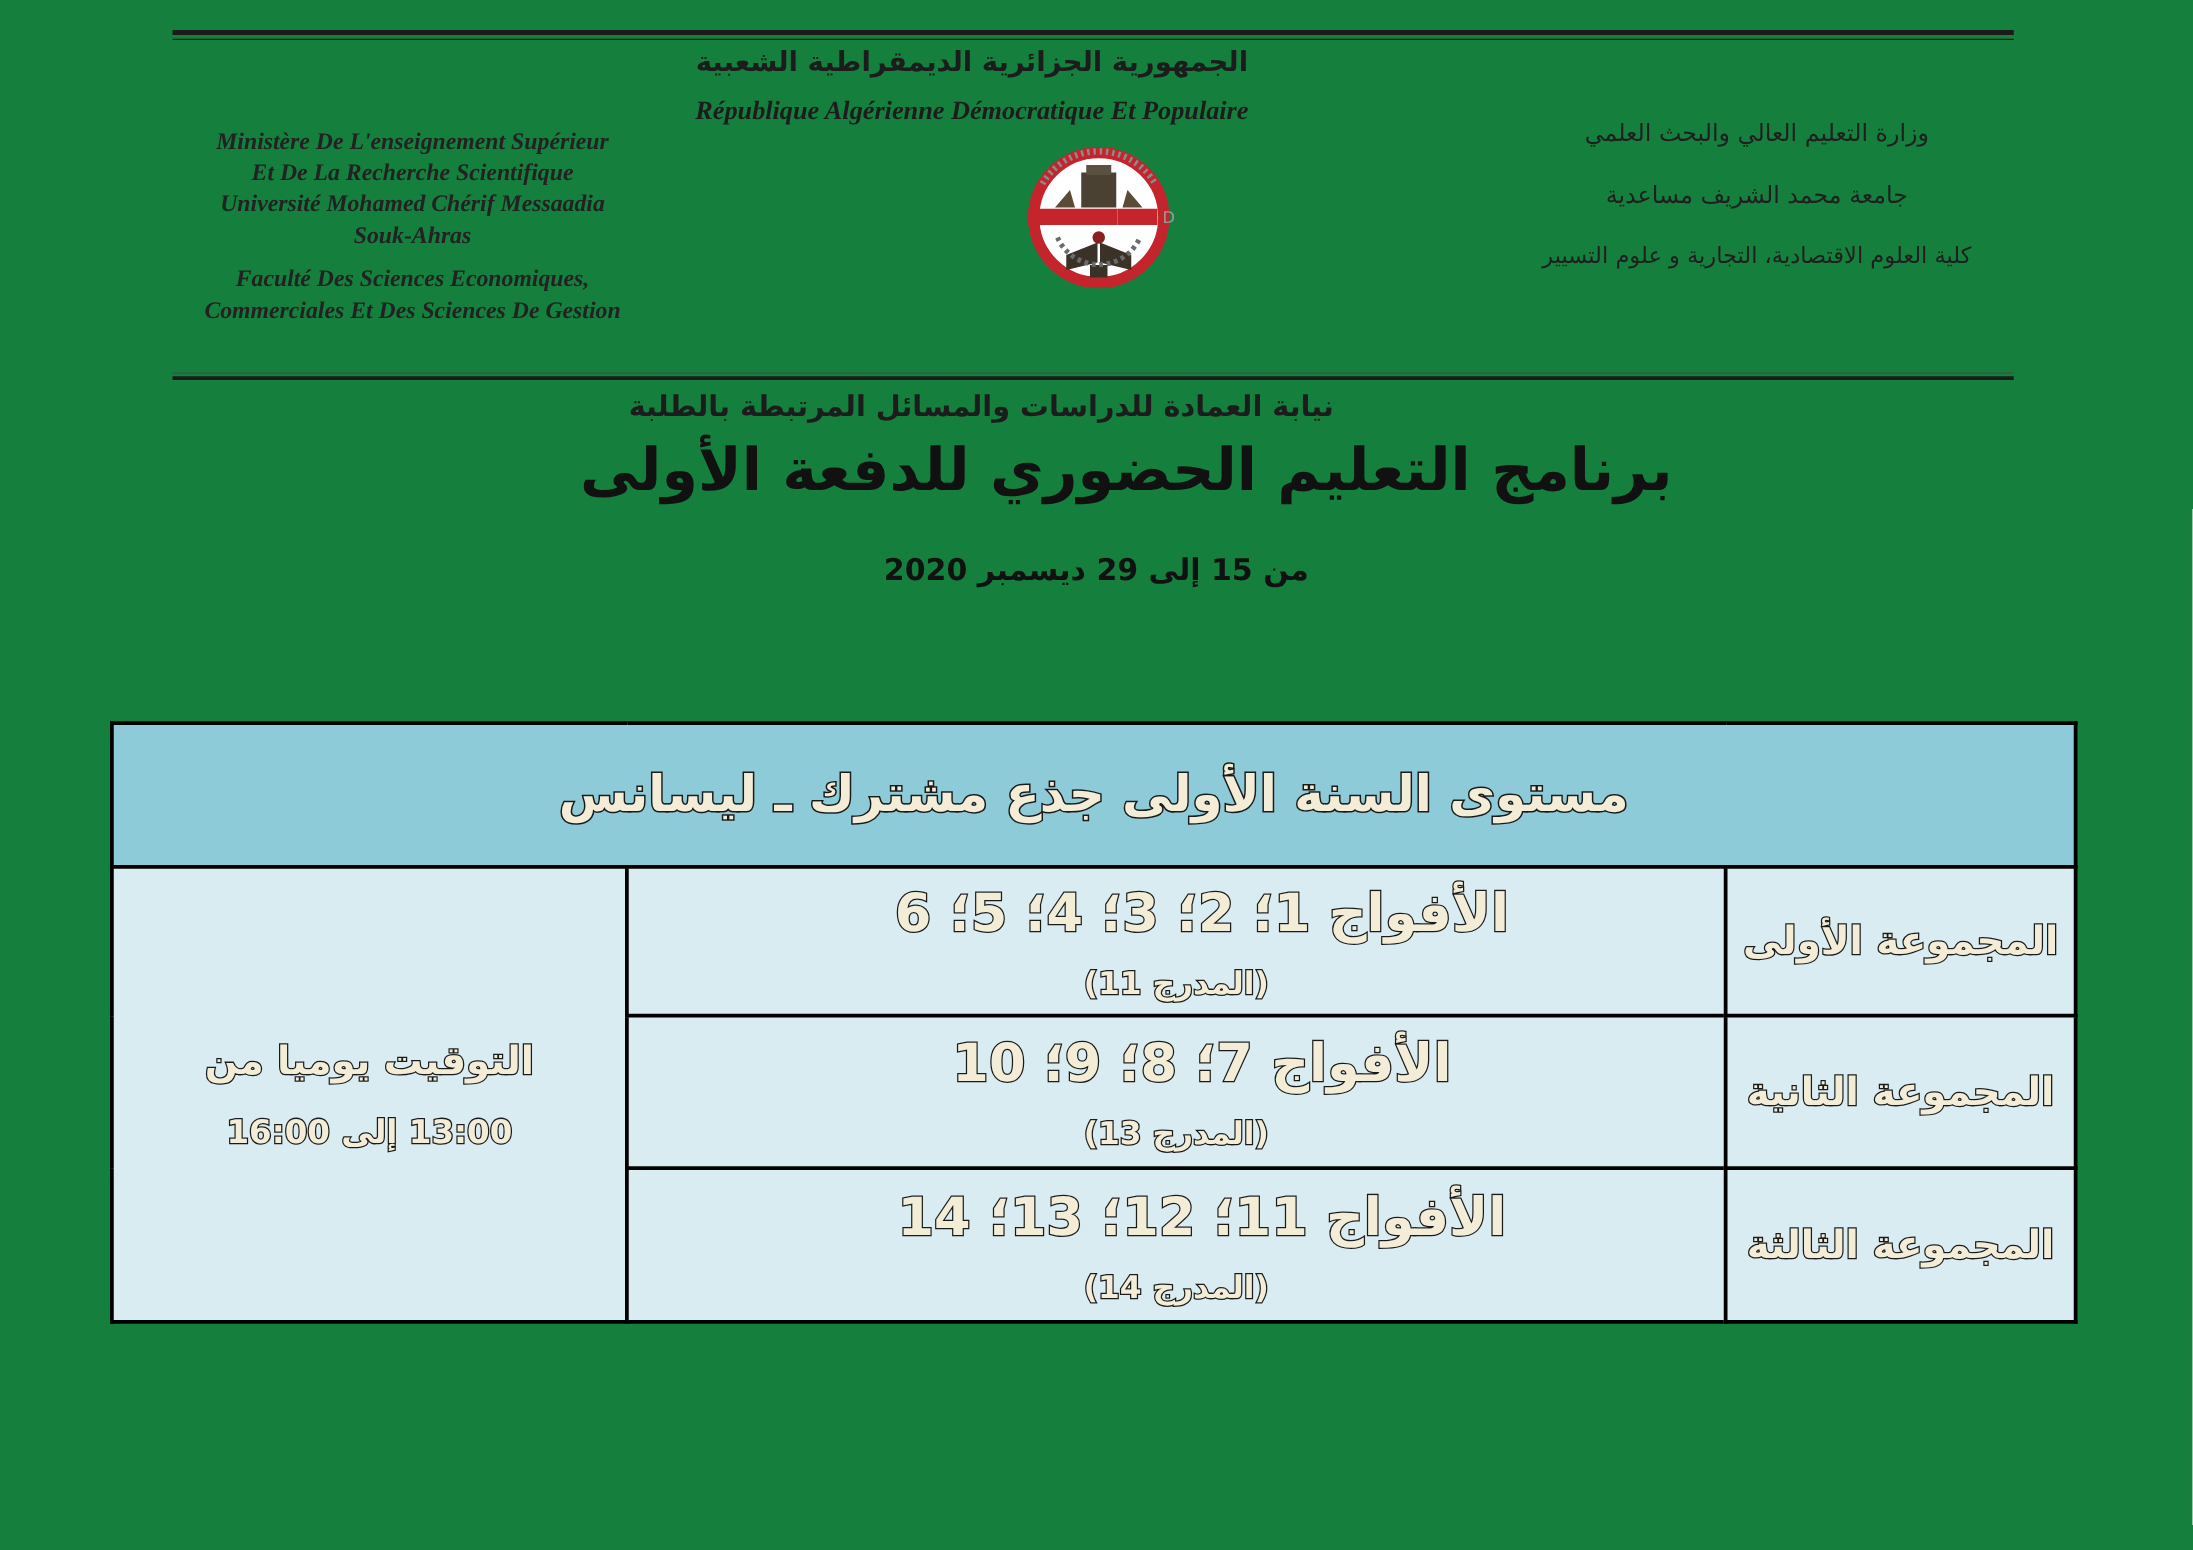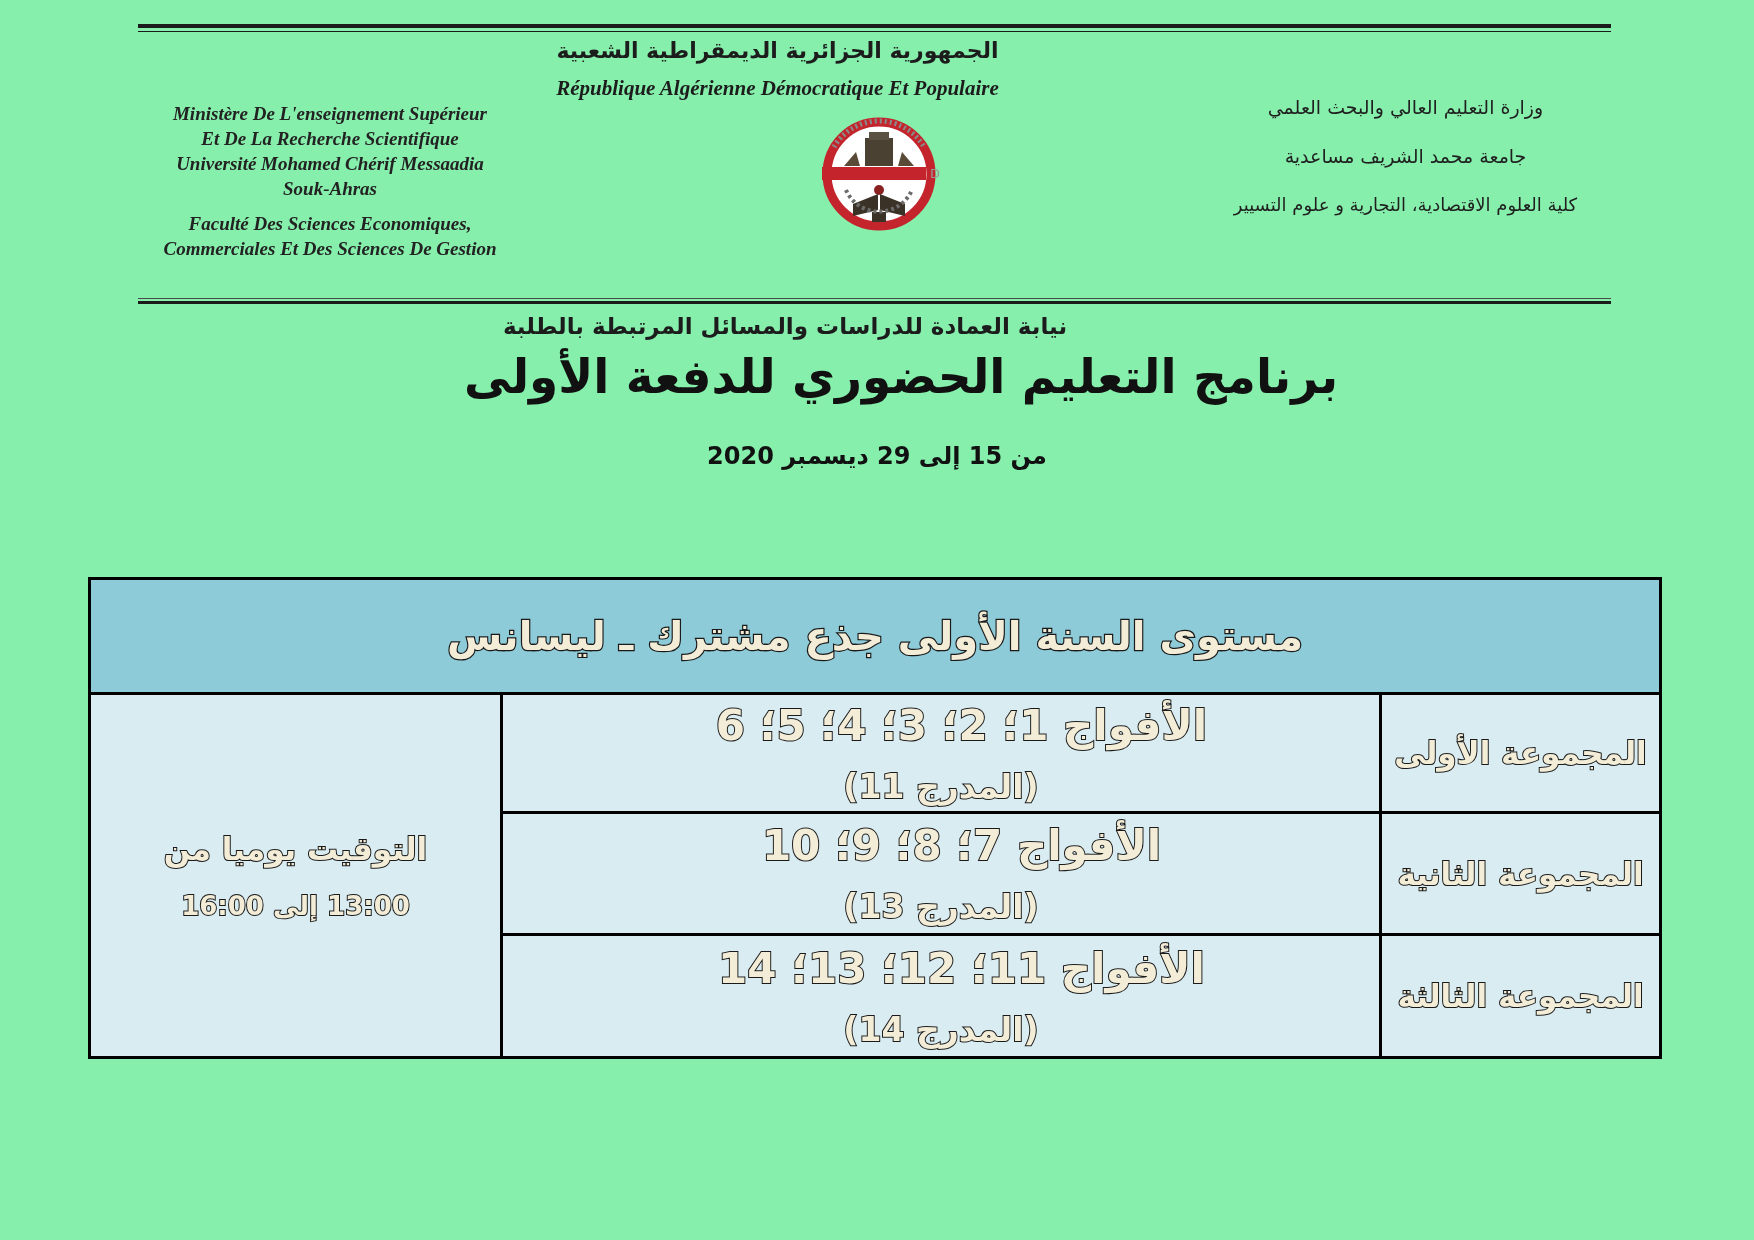--- a/index.html
+++ b/index.html
@@ -1,16 +1,16 @@
 <!DOCTYPE html>
 <html lang="ar"><head>
 <meta charset="utf-8">
 <style>
   html,body{margin:0;padding:0;background:#ffffff;}
-  .page{position:relative;width:1754px;height:1240px;background:#86efac;overflow:hidden;
+  .page{position:relative;width:1754px;height:1240px;background:#15803d;overflow:hidden;
         font-family:"DejaVu Sans",sans-serif;color:#1c1c1c;}
 
   
   .rule{position:absolute;left:138px;width:1473px;}
   .rule-top{top:24px;height:3px;border-top:4px solid #1b1b1b;border-bottom:1px solid #1b1b1b;}
   .rule-mid{top:298px;height:2px;border-top:1px solid #4a4a4a;border-bottom:3px solid #1b1b1b;}
 
   .country-ar{position:absolute;top:38px;left:0;width:1555px;text-align:center;
               font-weight:bold;font-size:22px;direction:rtl;}
   .country-fr{position:absolute;top:76px;left:0;width:1555px;text-align:center;
@@ -45,21 +45,21 @@
   .col-detail{width:876px;}
   .col-time{width:409px;}
   .r1{height:119px;} .r2{height:122px;} .r3{height:123px;}
 
   
   .ol{color:#f3edd8;-webkit-text-stroke:2px #1a1a1a;paint-order:stroke fill;
       font-weight:bold;direction:rtl;}
   .t-header{font-size:40px;-webkit-text-stroke:2.4px #1a1a1a;}
   .t-group{font-size:31px;}
   .t-line1{font-size:42px;margin-bottom:17px;padding-left:41px;}
-  .t-line2{font-size:33px;}
+  .t-line2{font-size:25px;}
   .t-time1{font-size:31px;margin-bottom:24px;}
   .t-time2{font-size:26px;}
 </style>
 </head>
 <body>
 
 <div class="page">
 
   <div class="rule rule-top"></div>
 

